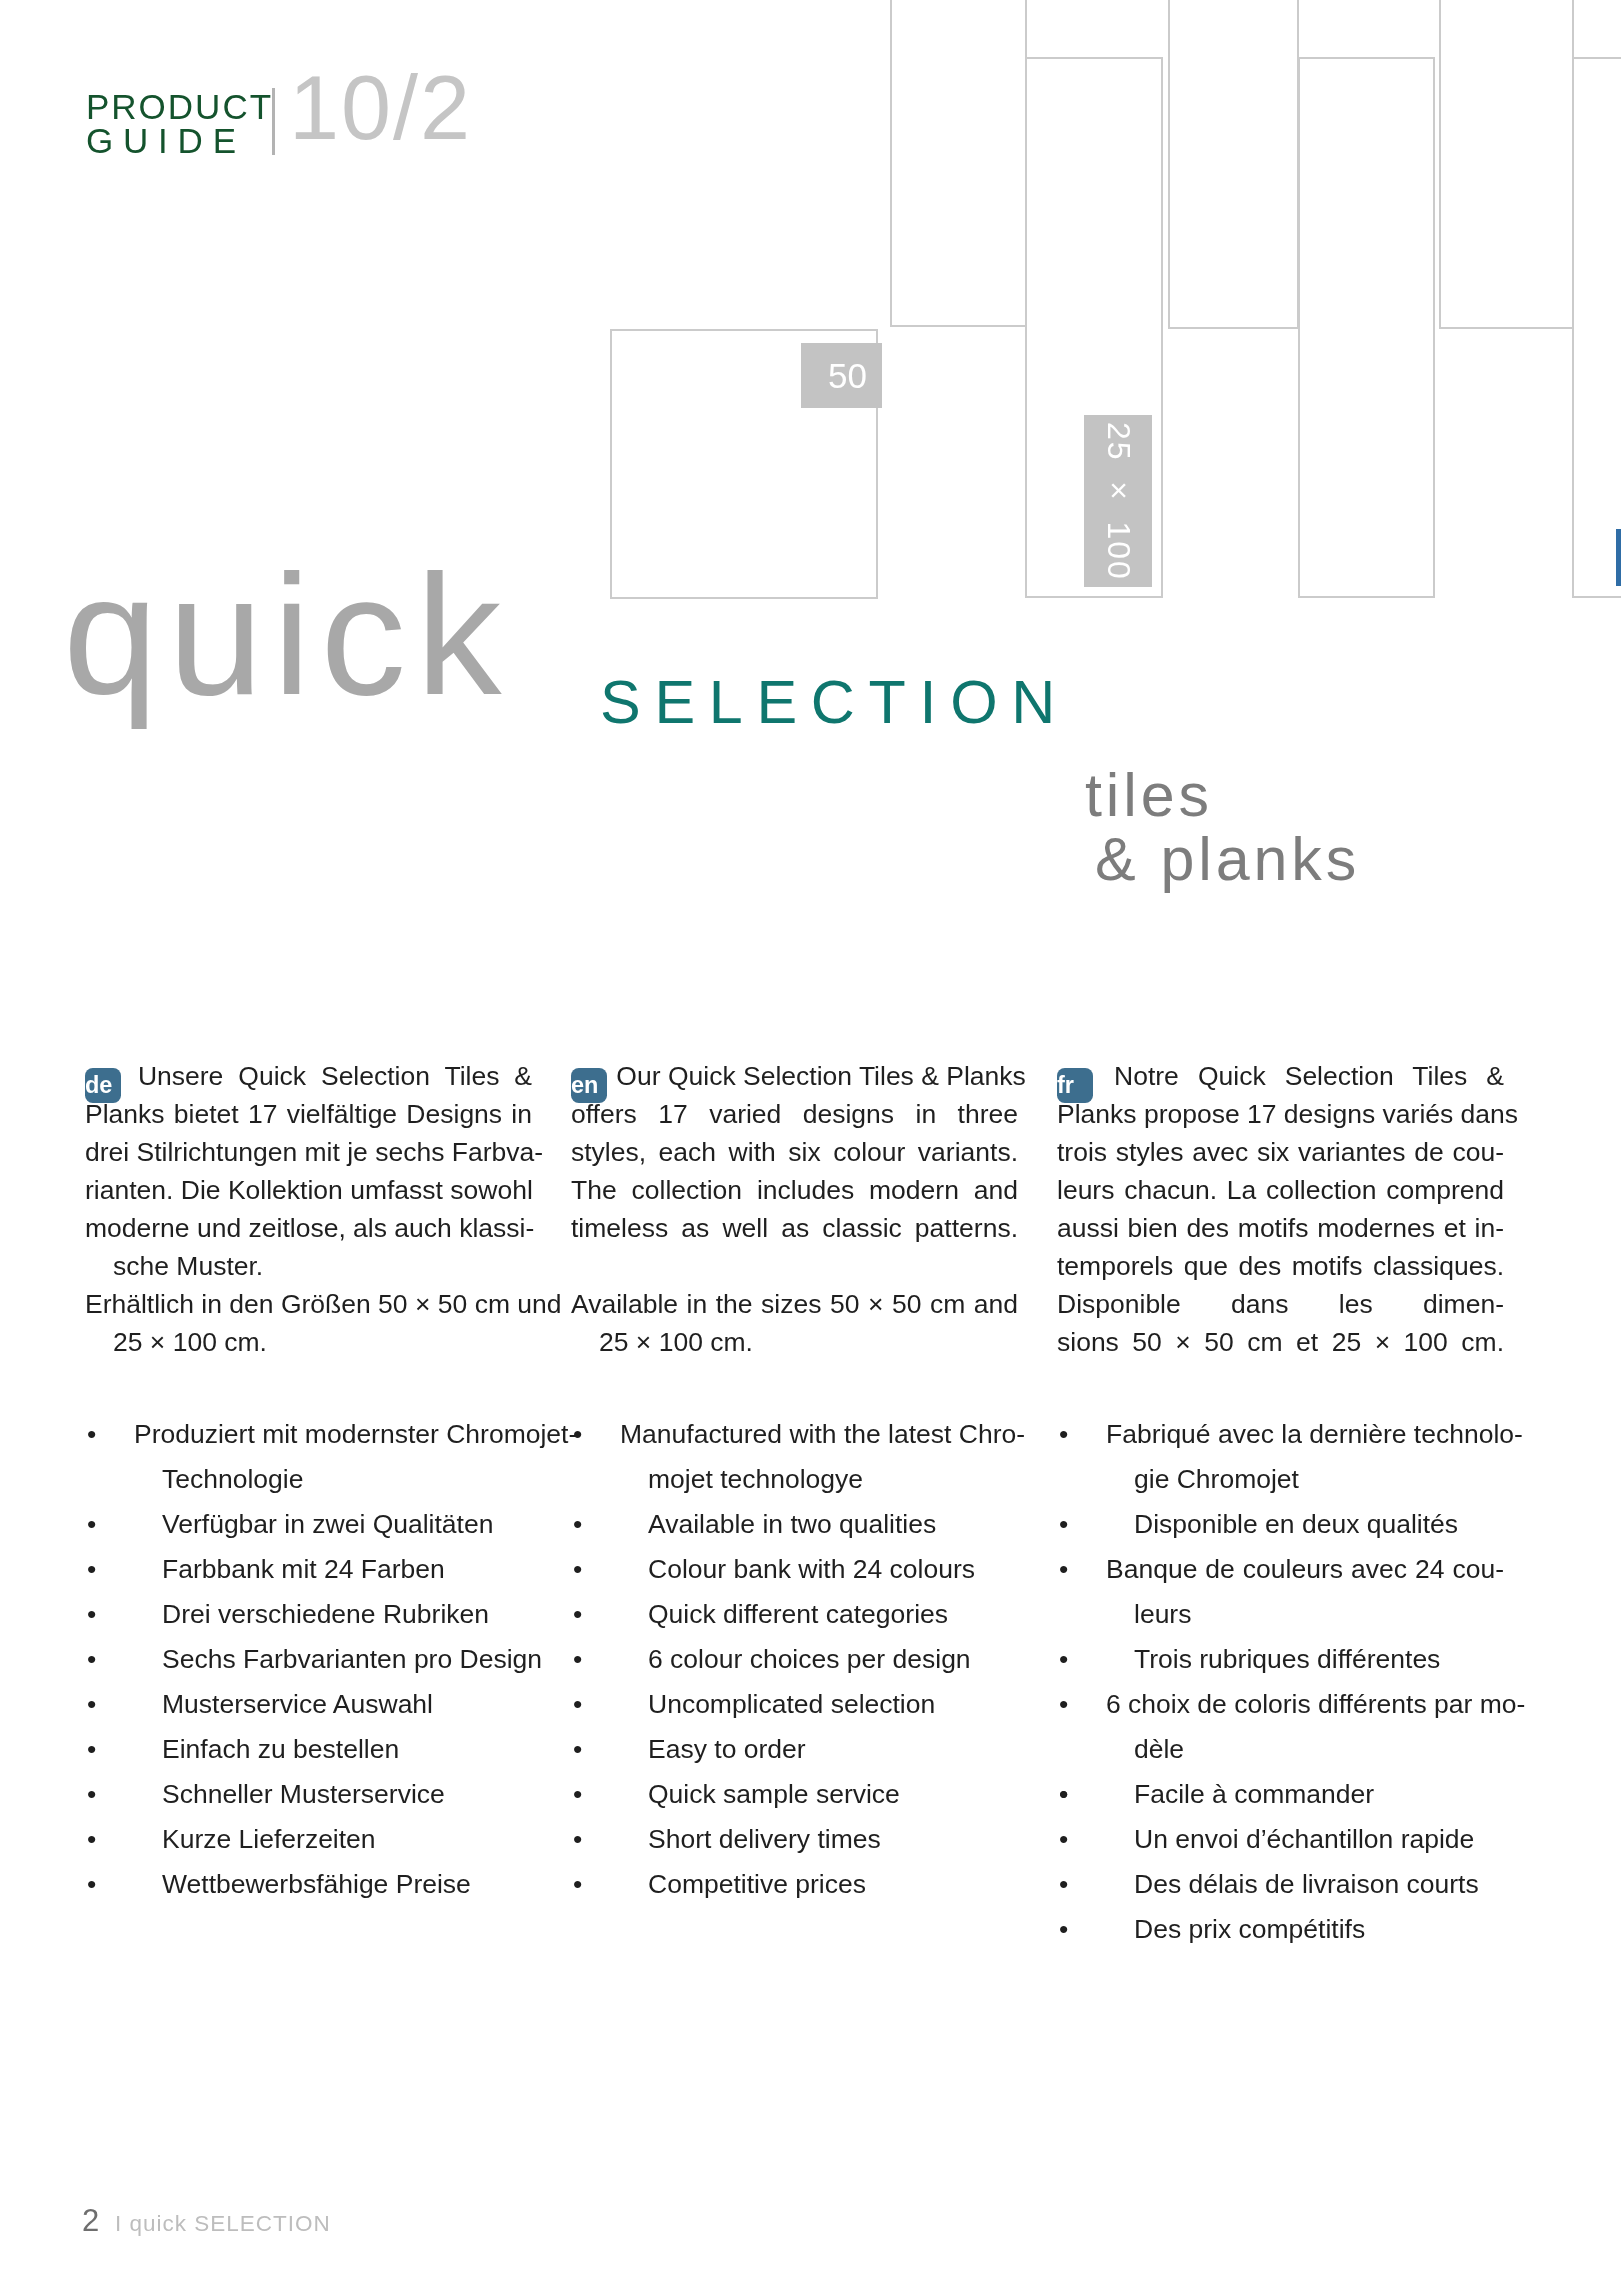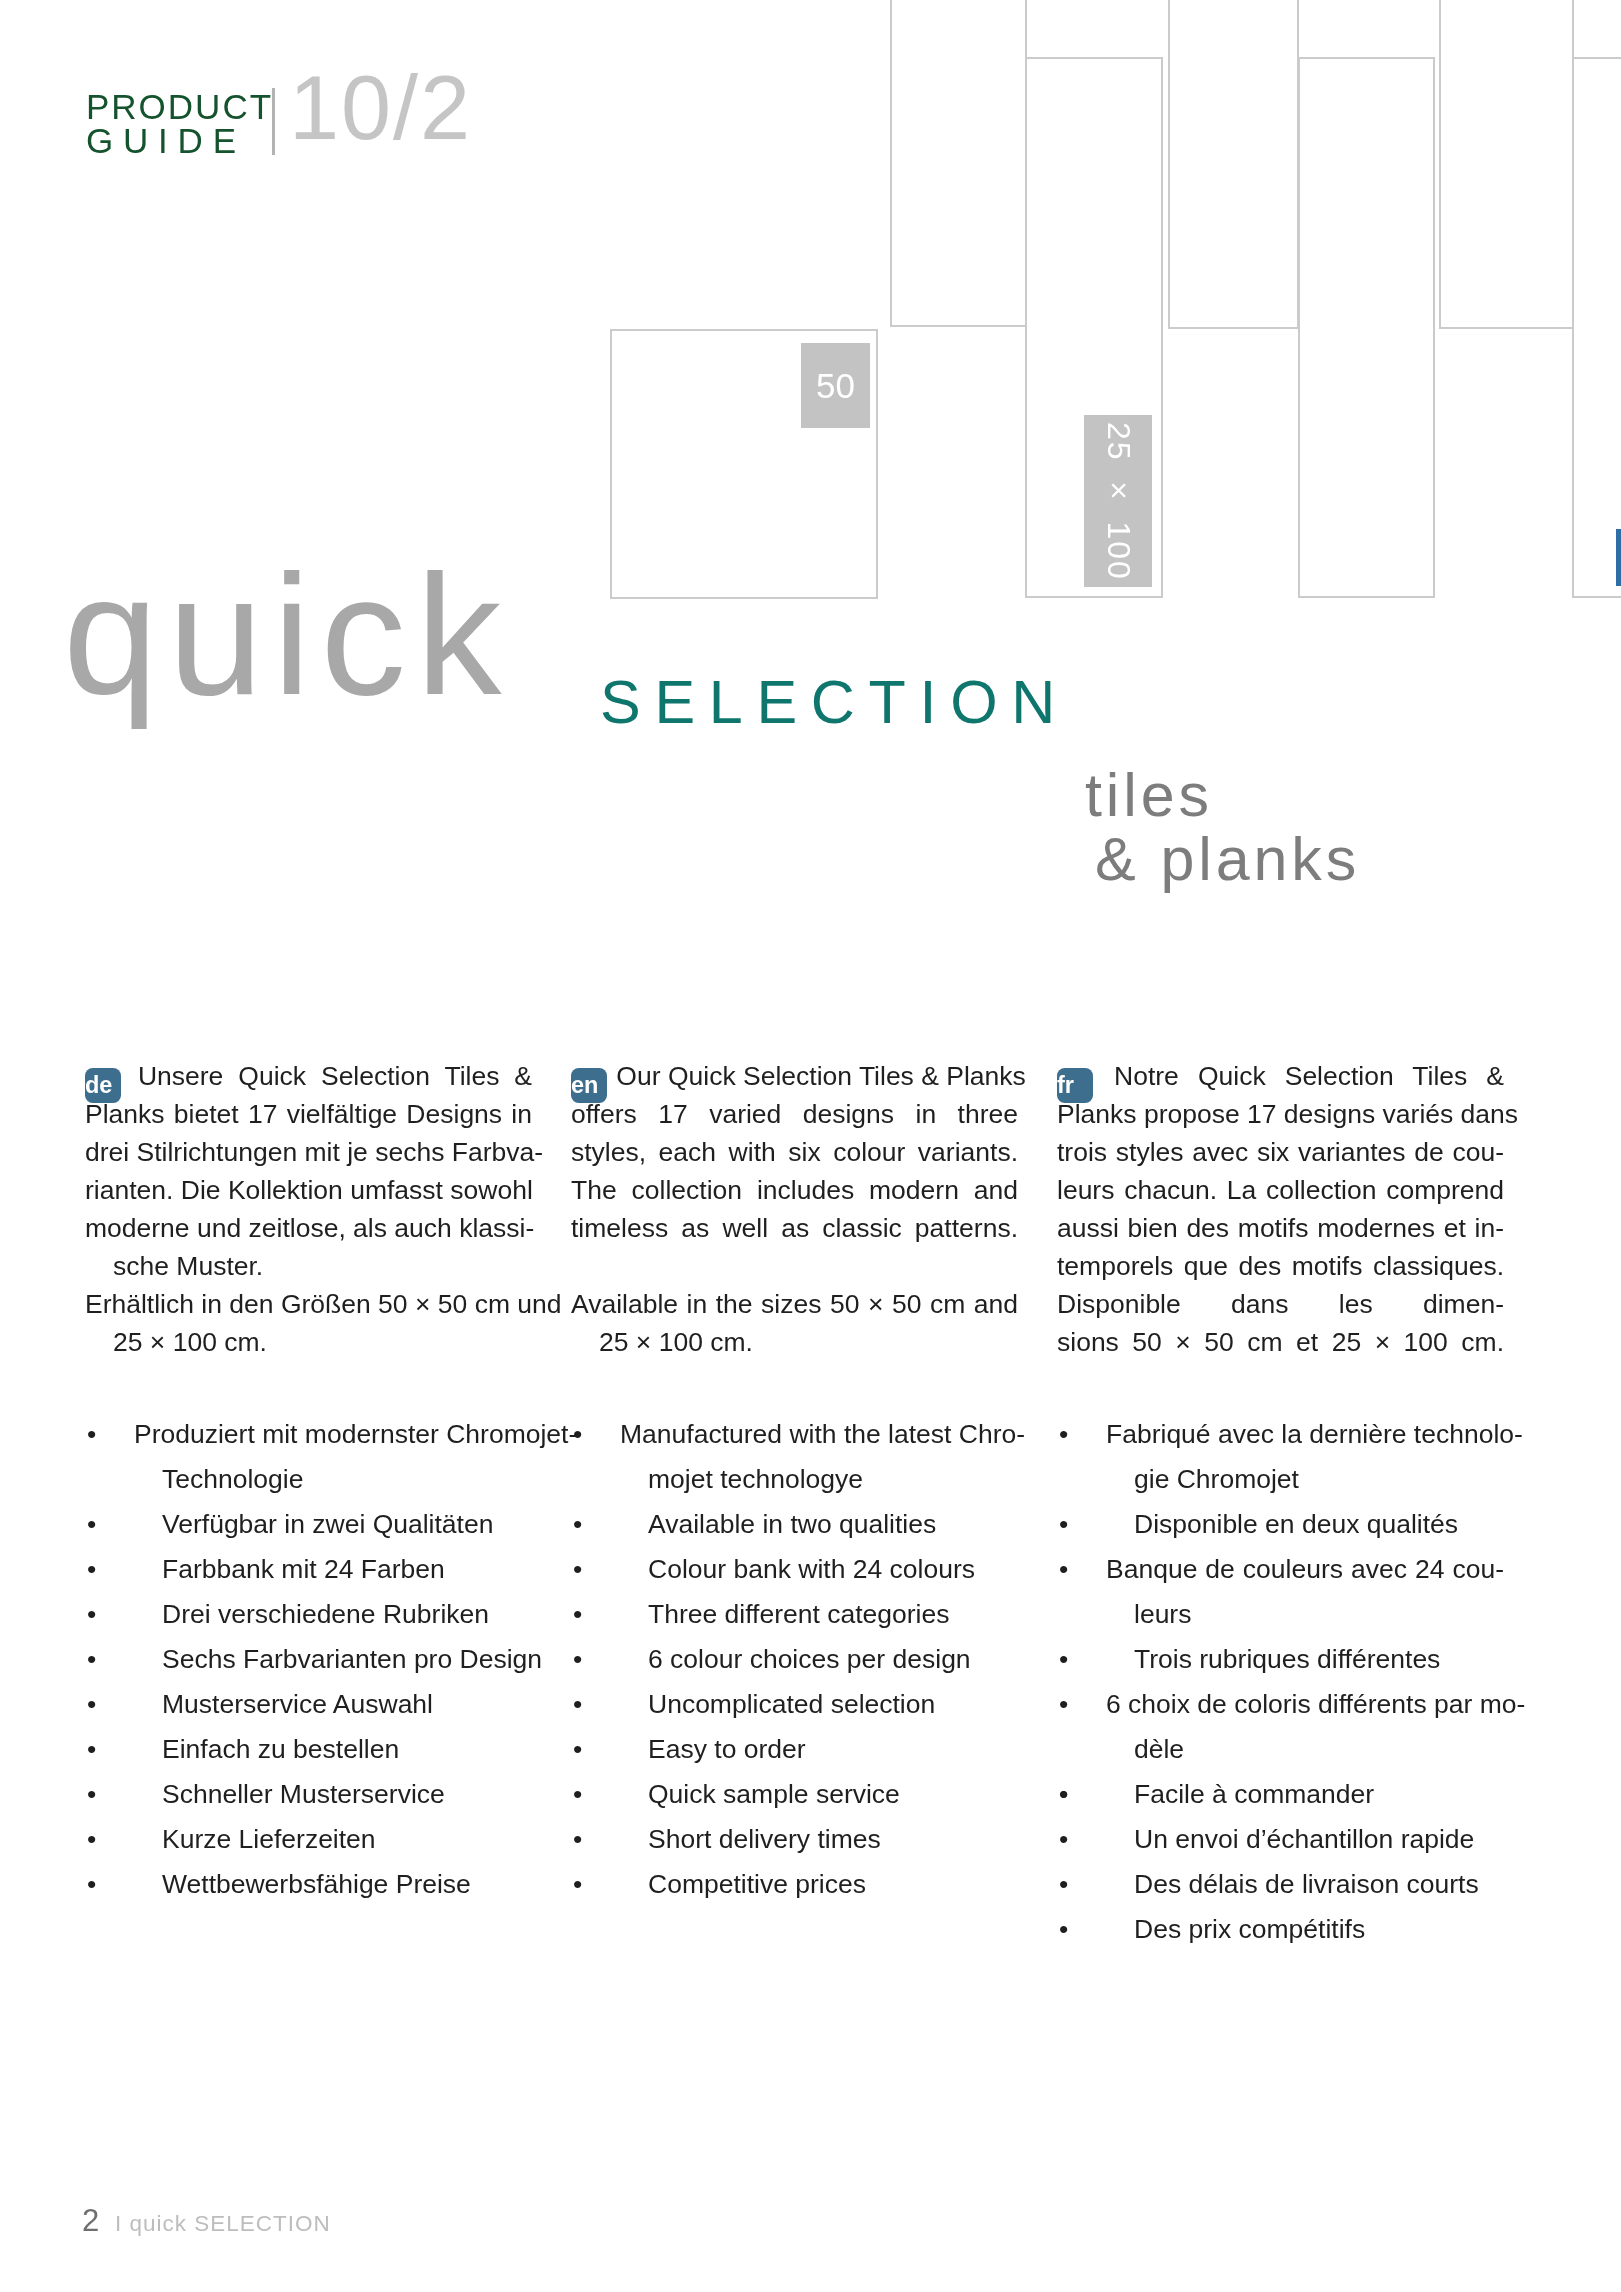--- a/index.html
+++ b/index.html
@@ -11,21 +11,21 @@
   
   .brand{position:absolute;left:86px;top:90px;color:#14532d;}
   .brand .l1{font-size:35px;line-height:34px;letter-spacing:2px;}
   .brand .l2{font-size:35px;line-height:34px;letter-spacing:9.8px;}
   .brand-divider{position:absolute;left:272px;top:88px;width:2.9px;height:67px;background:#b3b3b3;}
   .issue{position:absolute;left:289px;top:63px;font-size:90px;line-height:1;color:#c5c5c5;font-weight:400;letter-spacing:2px;}
 
   
   .plank,.sqtile{position:absolute;background:#fff;border:2px solid #cbcbcb;box-sizing:border-box;}
   .sizelabel{position:absolute;background:#c3c3c3;color:#ffffff;display:flex;align-items:center;justify-content:center;}
-  .lab50{left:801px;top:343px;width:69px;height:85px;font-size:35px;}
+  .lab50{left:801px;top:343px;width:69px;height:65px;font-size:35px;padding-left:12px;}
   .lab25{left:1084px;top:415px;width:68px;height:172px;font-size:32px;writing-mode:vertical-rl;letter-spacing:2px;}
   .side-tab{position:absolute;left:1616px;top:529px;width:4.9px;height:57px;background:#2f6da6;}
 
   
   .t-quick{position:absolute;left:63px;top:549px;font-size:171px;line-height:1;color:#a8a8a8;letter-spacing:9.8px;}
   .t-selection{position:absolute;left:600px;top:672px;font-size:61px;line-height:1;color:#0f766e;letter-spacing:13.7px;}
   .t-tiles{position:absolute;left:1085px;top:765px;font-size:61px;line-height:1;color:#7d7d7d;letter-spacing:3.9px;}
   .t-planks{position:absolute;left:1095px;top:829px;font-size:61px;line-height:1;color:#7d7d7d;letter-spacing:3.9px;}
 
   
@@ -153,21 +153,21 @@
         <div class="bitem">
           <span class="dot">•</span>
           <div class="bl lline">Available in two qualities</div>
         </div>
         <div class="bitem">
           <span class="dot">•</span>
           <div class="bl lline">Colour bank with 24 colours</div>
         </div>
         <div class="bitem">
           <span class="dot">•</span>
-          <div class="bl lline">Three different categories</div>
+          <div class="bl lline">Quick different categories</div>
         </div>
         <div class="bitem">
           <span class="dot">•</span>
           <div class="bl lline">6 colour choices per design</div>
         </div>
         <div class="bitem">
           <span class="dot">•</span>
           <div class="bl lline">Uncomplicated selection</div>
         </div>
         <div class="bitem">

